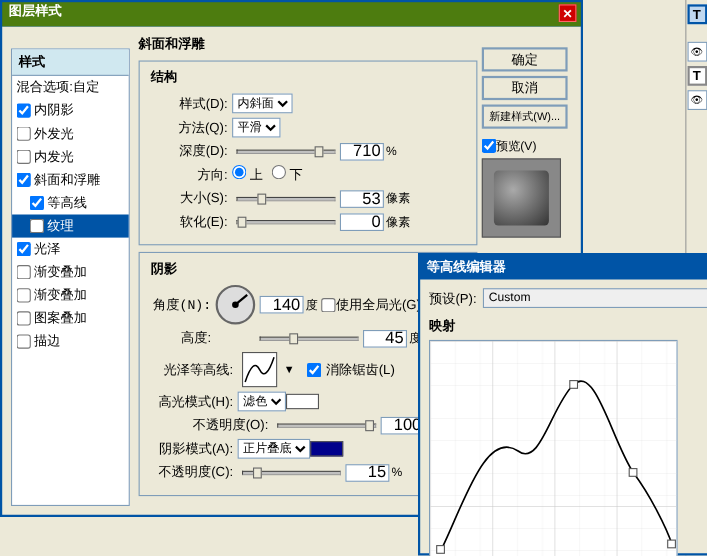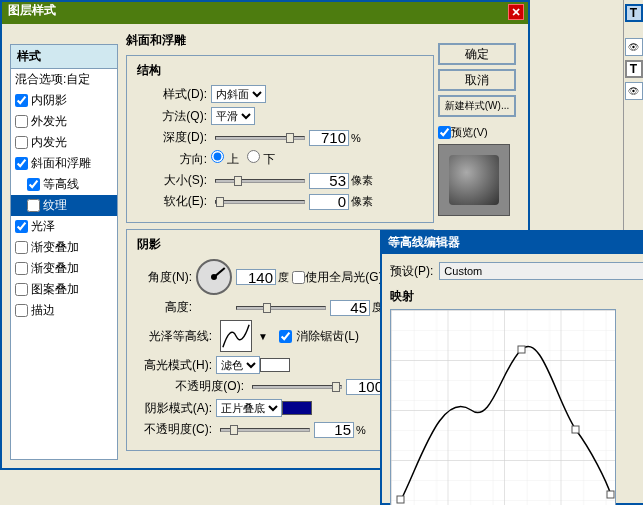--- a/index.html
+++ b/index.html
@@ -423,21 +423,21 @@
           </div>
           <input class="num-field" type="text" value="0" style="">
           <span class="unit-label">像素</span>
         </div>
       </div>
 
       <div class="shadow-section">
         <div class="section-title">阴影</div>
 
         <div class="form-row">
-          <span class="form-label" style="width:55px;">角度(N):</span>
+          <span class="form-label" style="width:55px;font-family:Liberation Mono, monospace;">角度(N):</span>
           <div class="angle-wheel">
             <div class="angle-line"></div>
             <div class="angle-dot"></div>
           </div>
           <input class="num-field" type="text" value="140" style="">
           <span class="unit-label">度</span>
           &nbsp;
           <input type="checkbox" style="">
           <span>使用全局光(G)</span>
         </div>

